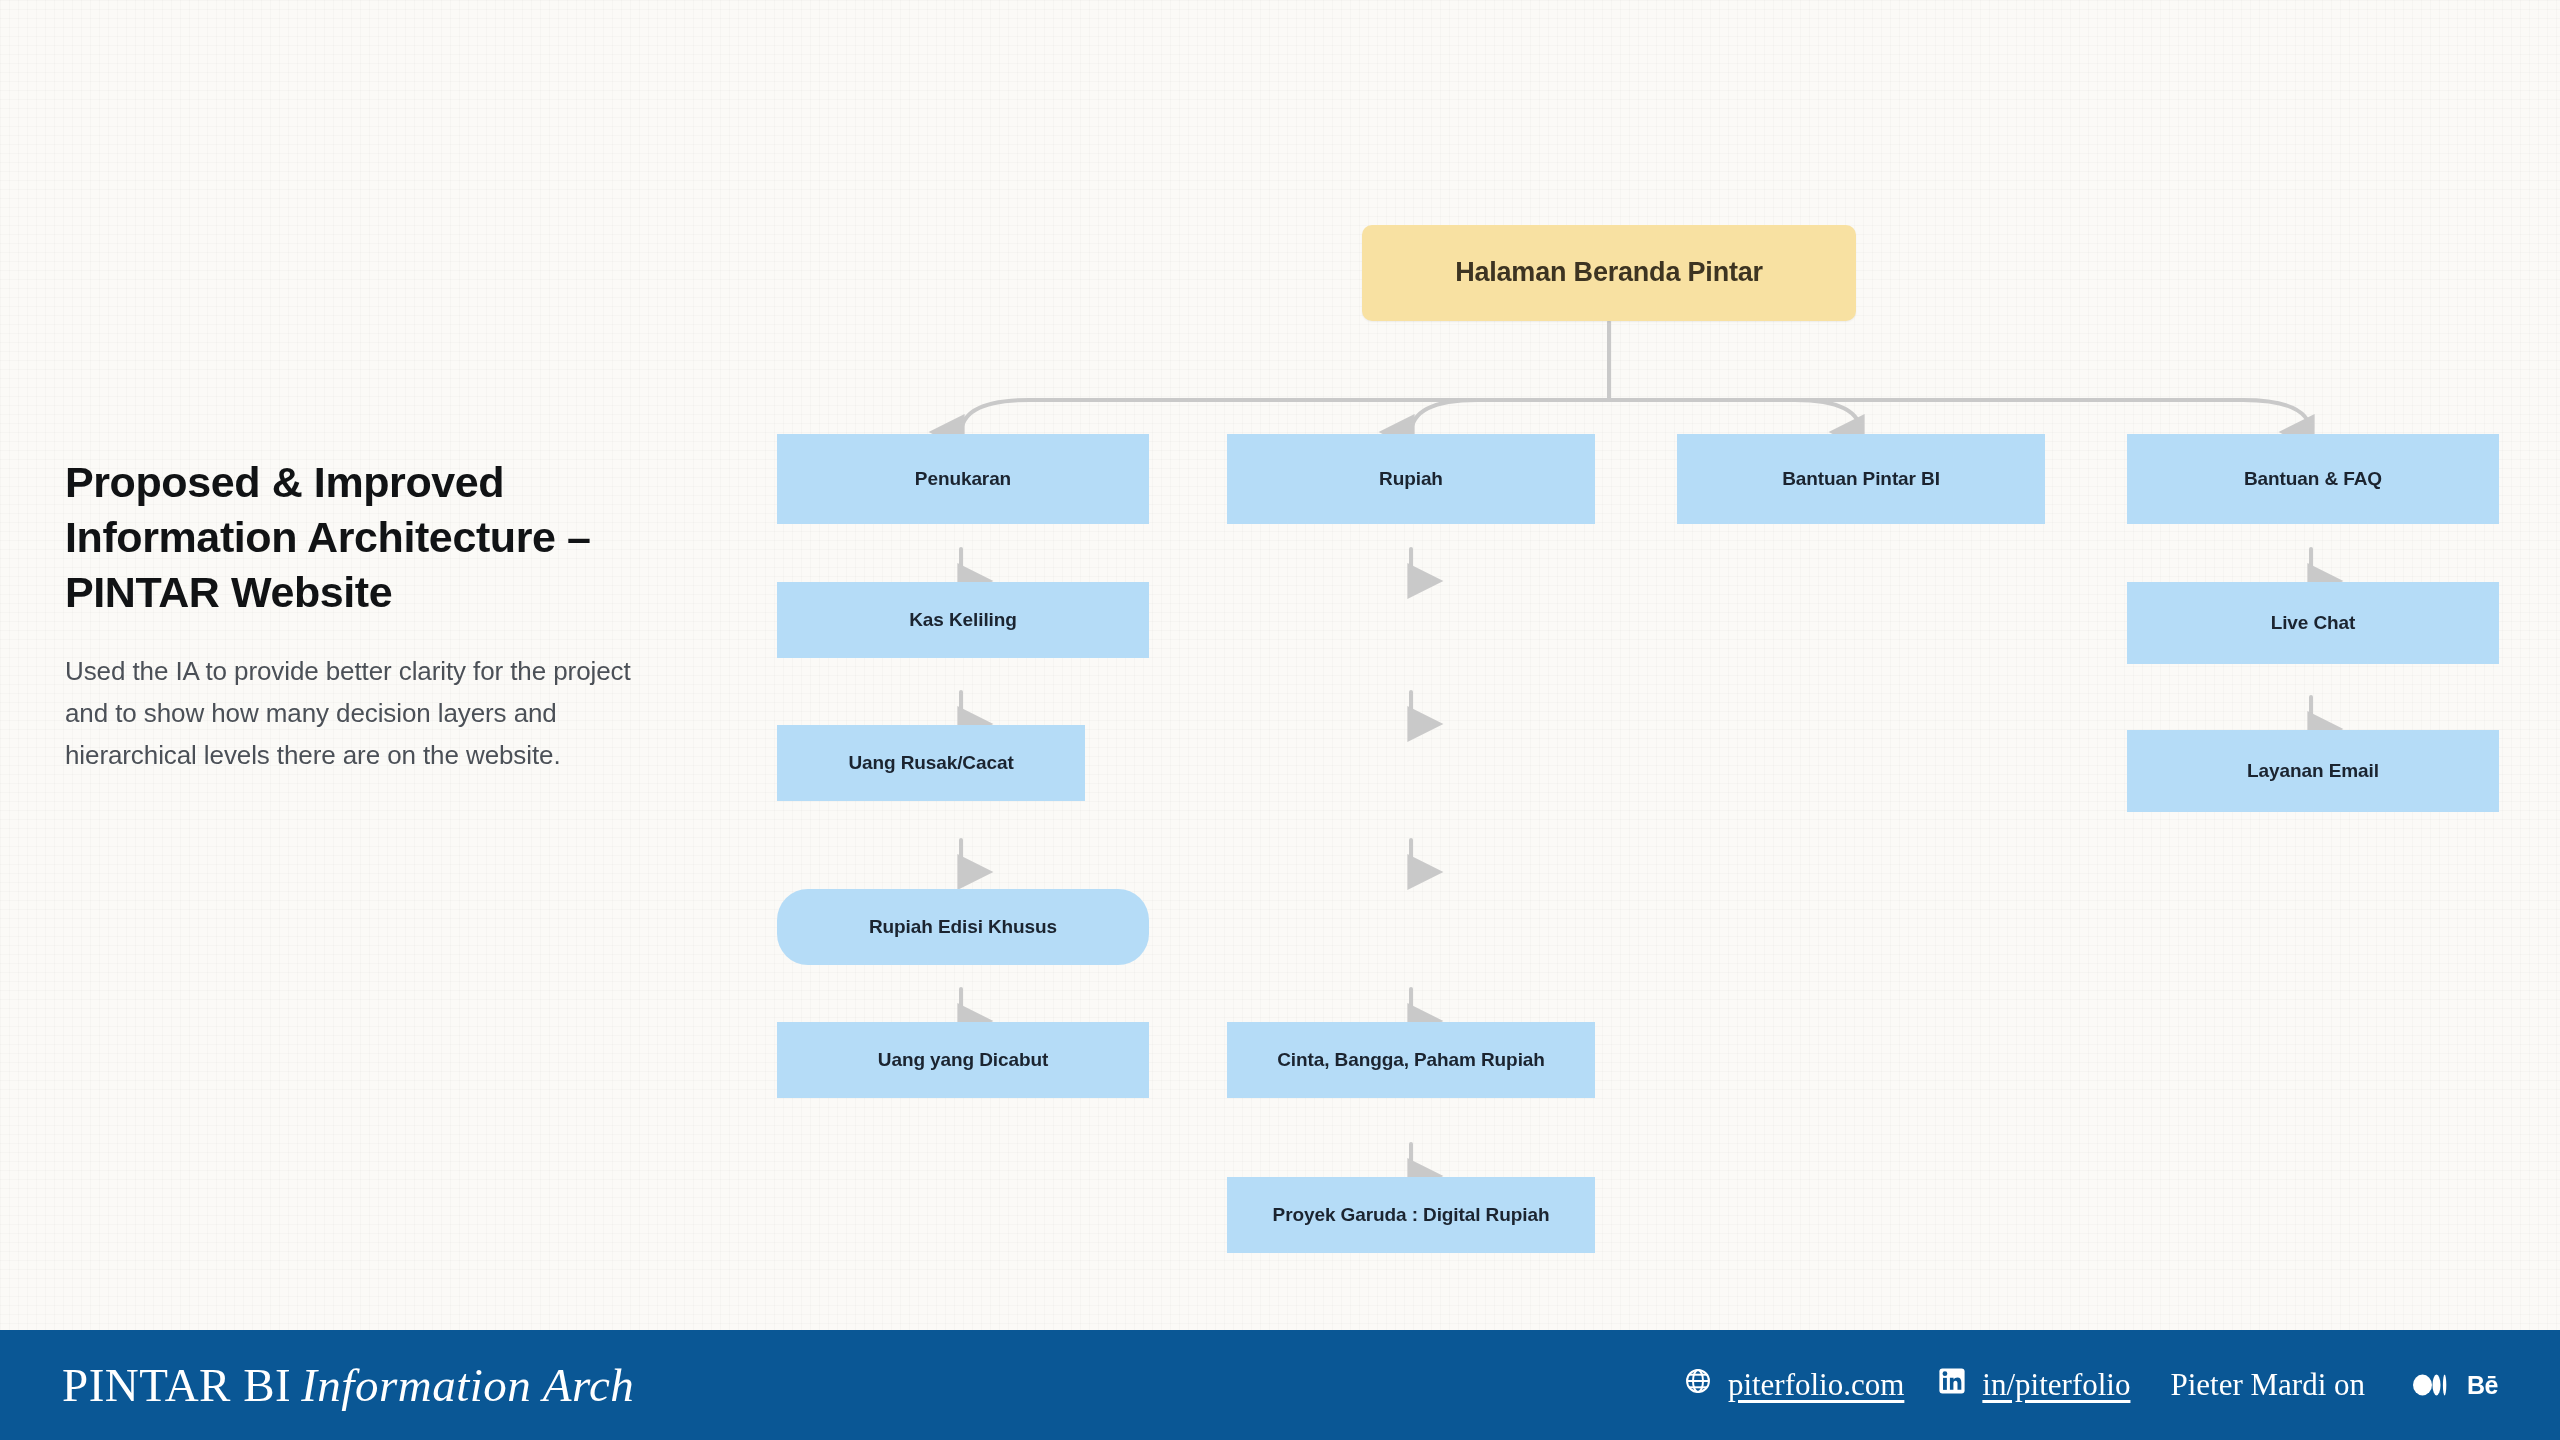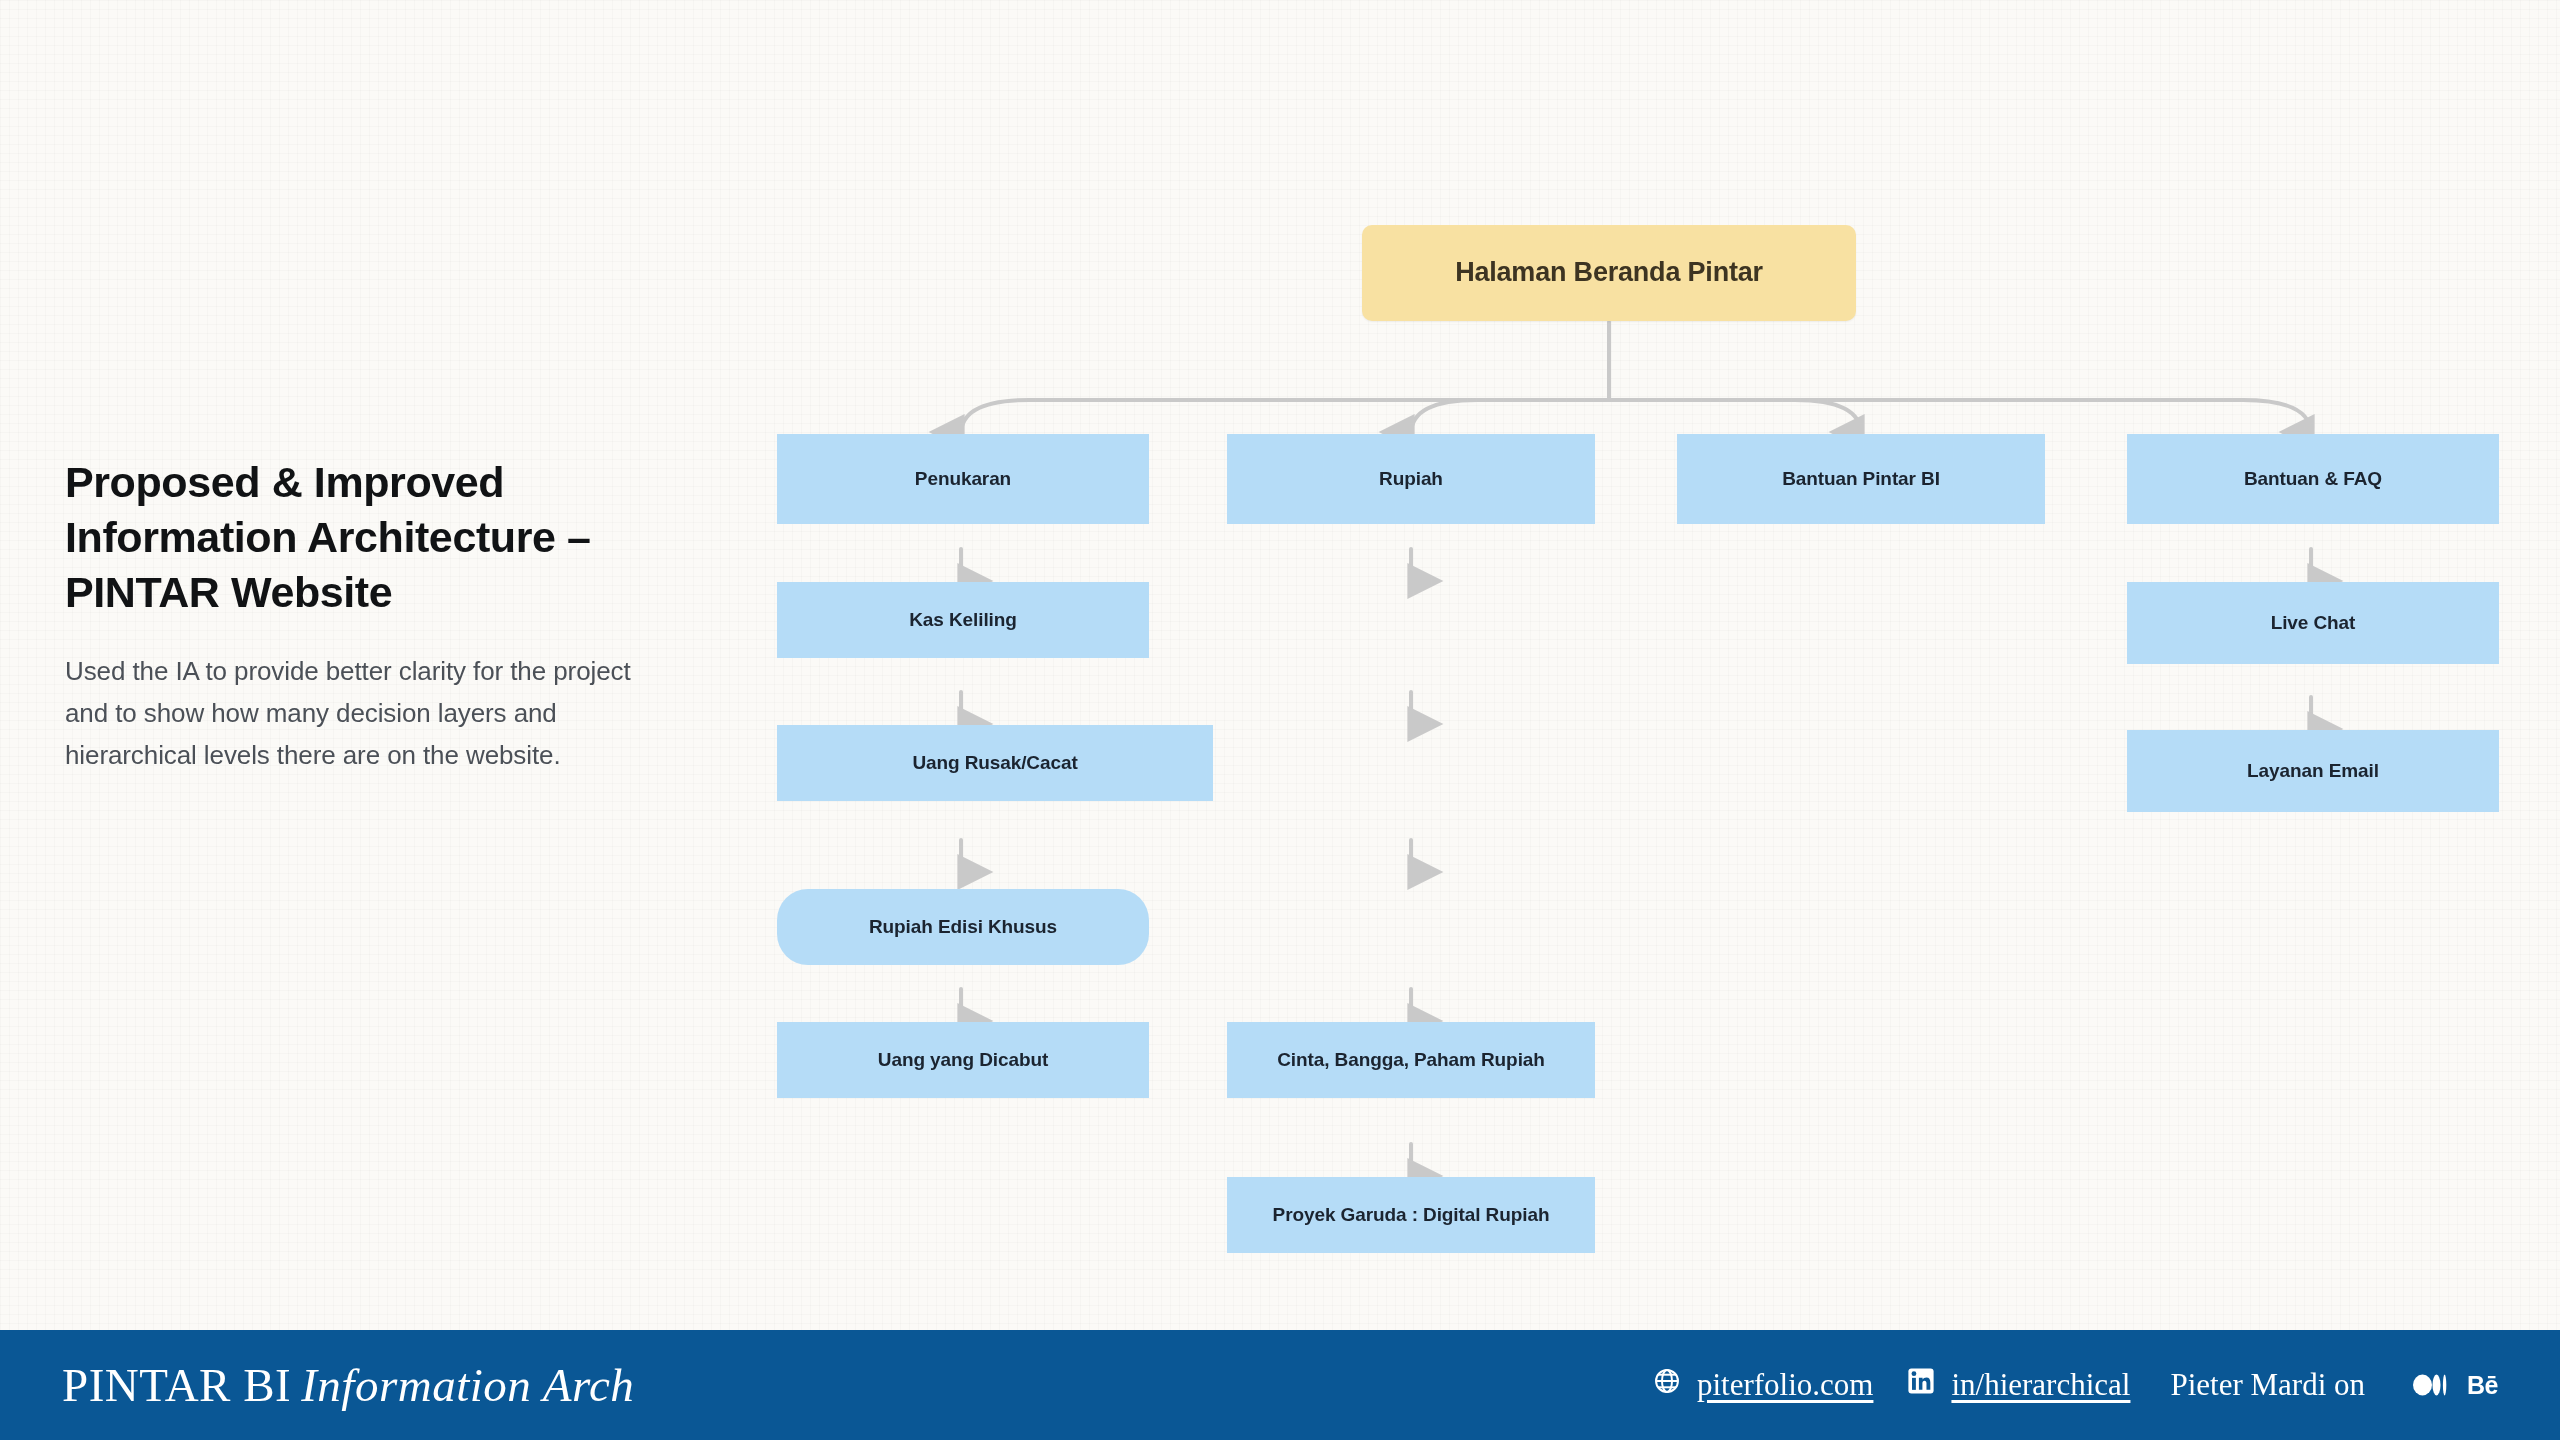--- a/index.html
+++ b/index.html
@@ -173,21 +173,21 @@
   <div class="node root" style="left:1362px; top:225px; width:494px; height:96px;">
     <span class="label">Halaman Beranda Pintar</span>
   </div>
 
   <div class="node branch" style="left:777px; top:434px; width:372px; height:90px;">
     <span class="label">Penukaran</span>
   </div>
   <div class="node branch" style="left:777px; top:582px; width:372px; height:76px;">
     <span class="label">Kas Keliling</span>
   </div>
-  <div class="node branch" style="left:777px; top:725px; width:436px; height:76px;">
+  <div class="node branch" style="left:777px; top:725px; width:308px; height:76px;">
     <span class="label">Uang Rusak/Cacat</span>
   </div>
   <div class="node branch" style="left:777px; top:889px; width:372px; height:76px;border-radius:31px;">
     <span class="label">Rupiah Edisi Khusus</span>
   </div>
   <div class="node branch" style="left:777px; top:1022px; width:372px; height:76px;">
     <span class="label">Uang yang Dicabut</span>
   </div>
 
   <div class="node branch" style="left:1227px; top:434px; width:368px; height:90px;">
@@ -238,21 +238,21 @@
 
     <div class="f-link">
       <span>
         <svg class="icon-svg" width="28" height="28" viewBox="0 0 24 24">
           <rect x="1.2" y="1.2" width="21.6" height="21.6" rx="2.6" fill="#ffffff"></rect>
           <rect x="4.3" y="9.3" width="3.3" height="10.3" fill="#0a5795"></rect>
           <circle cx="5.95" cy="5.7" r="2.05" fill="#0a5795"></circle>
           <path d="M10.2 9.3 h3.15 v1.5 c0.6 -1.1 1.9 -1.75 3.25 -1.75 c2.45 0 3.4 1.55 3.4 4.3 v6.25 h-3.3 v-5.6 c0 -1.45 -0.55 -2.2 -1.7 -2.2 c-1.2 0 -1.8 0.8 -1.8 2.2 v5.6 h-3.0 z" fill="#0a5795"></path>
         </svg>
       </span>
-      <span class="txt">in/hierarchical</span>
+      <span class="txt">in/piterfolio</span>
     </div>
 
     <span class="f-name">Pieter Mardi on</span>
 
     <div id="social-icons">
       <span>
         <svg class="icon-svg" width="34" height="22" viewBox="0 0 34 22">
           <ellipse cx="9.5" cy="11" rx="9.5" ry="10.4" fill="#ffffff"></ellipse>
           <ellipse cx="23.5" cy="11" rx="4" ry="10.4" fill="#ffffff"></ellipse>
           <ellipse cx="31.6" cy="11" rx="1.7" ry="10.4" fill="#ffffff"></ellipse>

